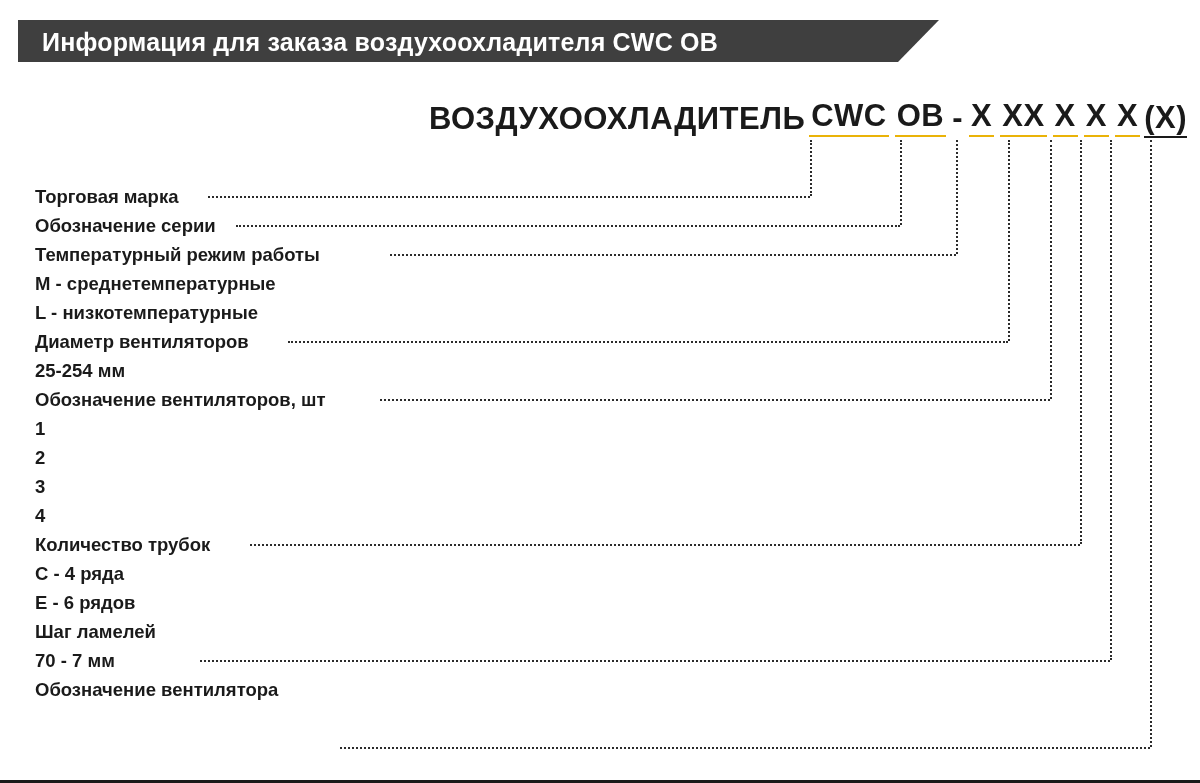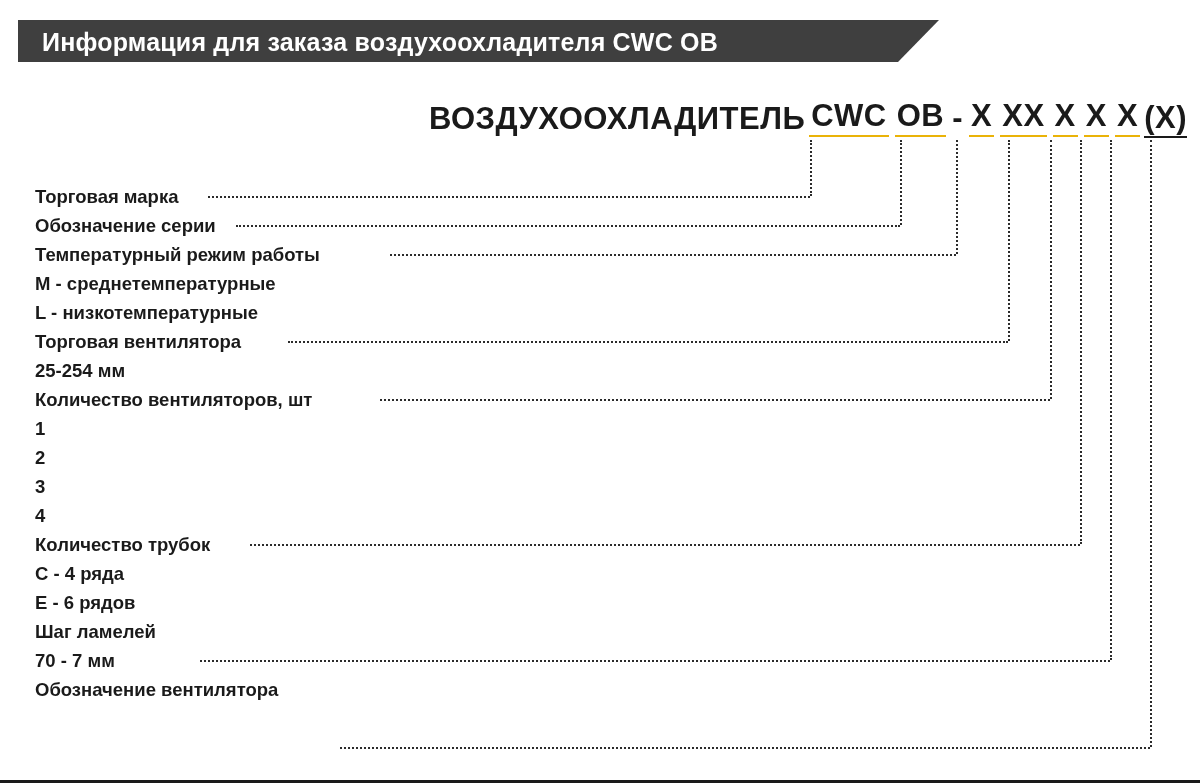--- a/index.html
+++ b/index.html
@@ -166,23 +166,23 @@
 
   <div class="leader-h" style="left:340px; top:747px; width:810px;"></div>
   <div class="leader-v" style="left:1150px; top:140px; height:607px;"></div>
 
   <div class="labels">
     <div class="label-row">Торговая марка</div>
     <div class="label-row">Обозначение серии</div>
     <div class="label-row">Температурный режим работы</div>
     <div class="label-row plain">M - среднетемпературные</div>
     <div class="label-row plain">L - низкотемпературные</div>
-    <div class="label-row">Торговая вентилятора</div>
+    <div class="label-row">Диаметр вентиляторов</div>
     <div class="label-row plain">25-254 мм</div>
-    <div class="label-row">Количество вентиляторов, шт</div>
+    <div class="label-row">Обозначение вентиляторов, шт</div>
     <div class="label-row plain">1</div>
     <div class="label-row plain">2</div>
     <div class="label-row plain">3</div>
     <div class="label-row plain">4</div>
     <div class="label-row">Количество трубок</div>
     <div class="label-row plain">C - 4 ряда</div>
     <div class="label-row plain">E - 6 рядов</div>
     <div class="label-row">Шаг ламелей</div>
     <div class="label-row plain">70 - 7 мм</div>
     <div class="label-row">Обозначение вентилятора</div>

